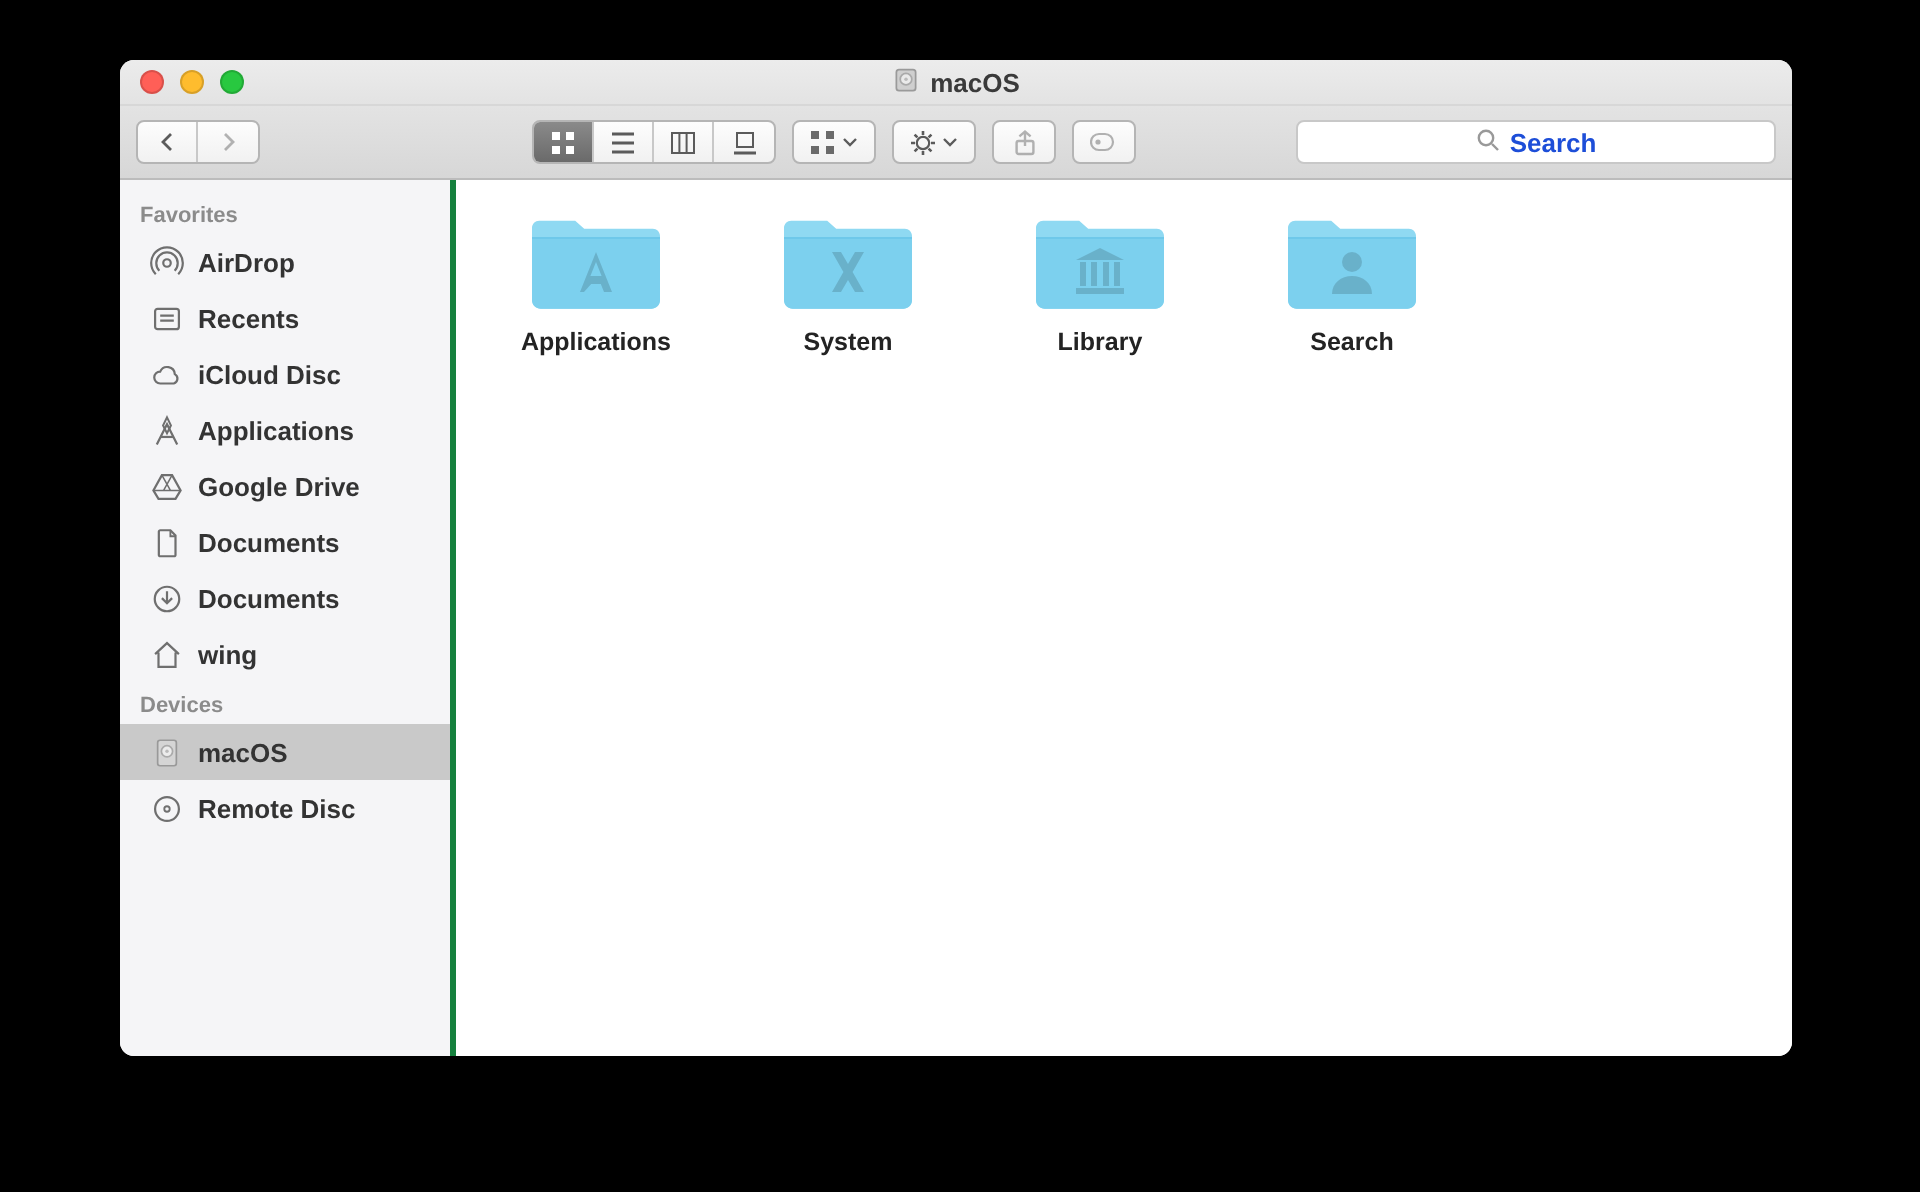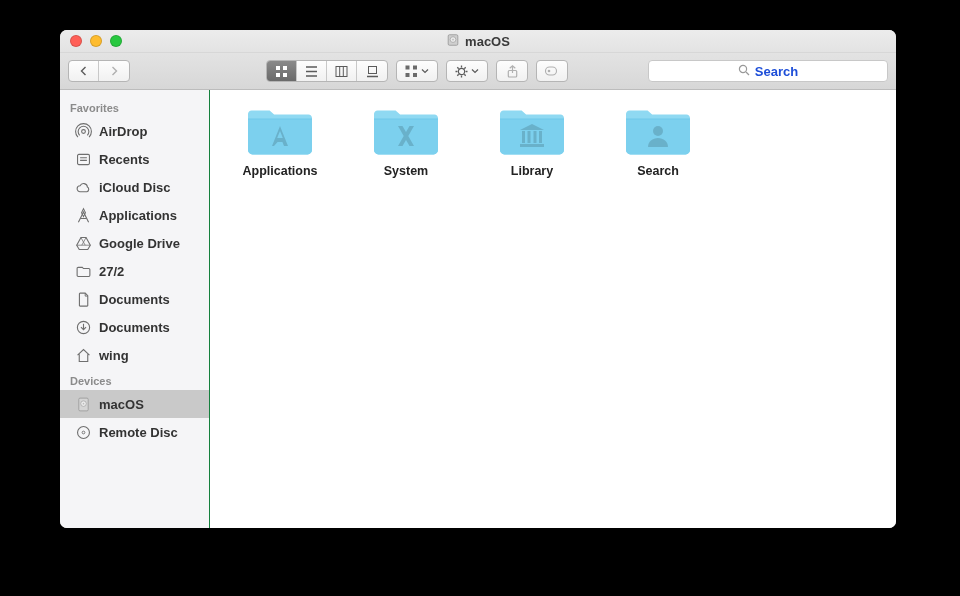--- a/index.html
+++ b/index.html
@@ -87,23 +87,23 @@
   border:1px solid #c8c8c8;
   border-radius:4px;
   background:#fff;
   display:flex; align-items:center; justify-content:center;
   gap:5px;
   color:#1d4ed8;
 }
 .search svg { width:12px; height:12px; }
 .body { flex:1; display:flex; overflow:hidden; }
 .sidebar {
-  width:150px;
+  width:168px;
   background:#f5f5f7;
-  border-right:1px solid #15803d;
+  border-right:3px solid #15803d;
   padding-top: 6px;
   overflow:hidden;
 }
 .sb-header {
   font-size:11px;
   color:#8b8b8b;
   padding: 6px 10px 3px;
 }
 .sb-item {
   display:flex;
@@ -319,28 +319,20 @@
         <span>Applications</span>
       </div>
       <div class="sb-item">
         <span class="icon">
             <svg viewBox="0 0 20 20">
               <path d="M7 3h6l5 9-3 5H5l-3-5z" fill="none" stroke="currentColor" stroke-width="1.3"></path>
               <path d="M7 3l5 9M13 3l-5 9M2 12h16" fill="none" stroke="currentColor" stroke-width="0.9"></path>
             </svg>
           </span>
         <span>Google Drive</span>
-      </div>
-      <div class="sb-item">
-        <span class="icon">
-            <svg viewBox="0 0 20 20">
-              <path d="M2.5 6.5v8a1.3 1.3 0 0 0 1.3 1.3h12.4a1.3 1.3 0 0 0 1.3-1.3V7.8a1.3 1.3 0 0 0-1.3-1.3H10l-1.4-1.4H3.8A1.3 1.3 0 0 0 2.5 6.5z" fill="none" stroke="currentColor" stroke-width="1.3"></path>
-            </svg>
-          </span>
-        <span>27/2</span>
       </div>
       <div class="sb-item">
         <span class="icon">
             <svg viewBox="0 0 20 20">
               <path d="M6 2.5h6l3 3V17a.8.8 0 0 1-.8.8H6a.8.8 0 0 1-.8-.8V3.3c0-.4.4-.8.8-.8z" fill="none" stroke="currentColor" stroke-width="1.3"></path>
               <path d="M12 2.5V6h3" fill="none" stroke="currentColor" stroke-width="1.1"></path>
             </svg>
           </span>
         <span>Documents</span>
       </div>

